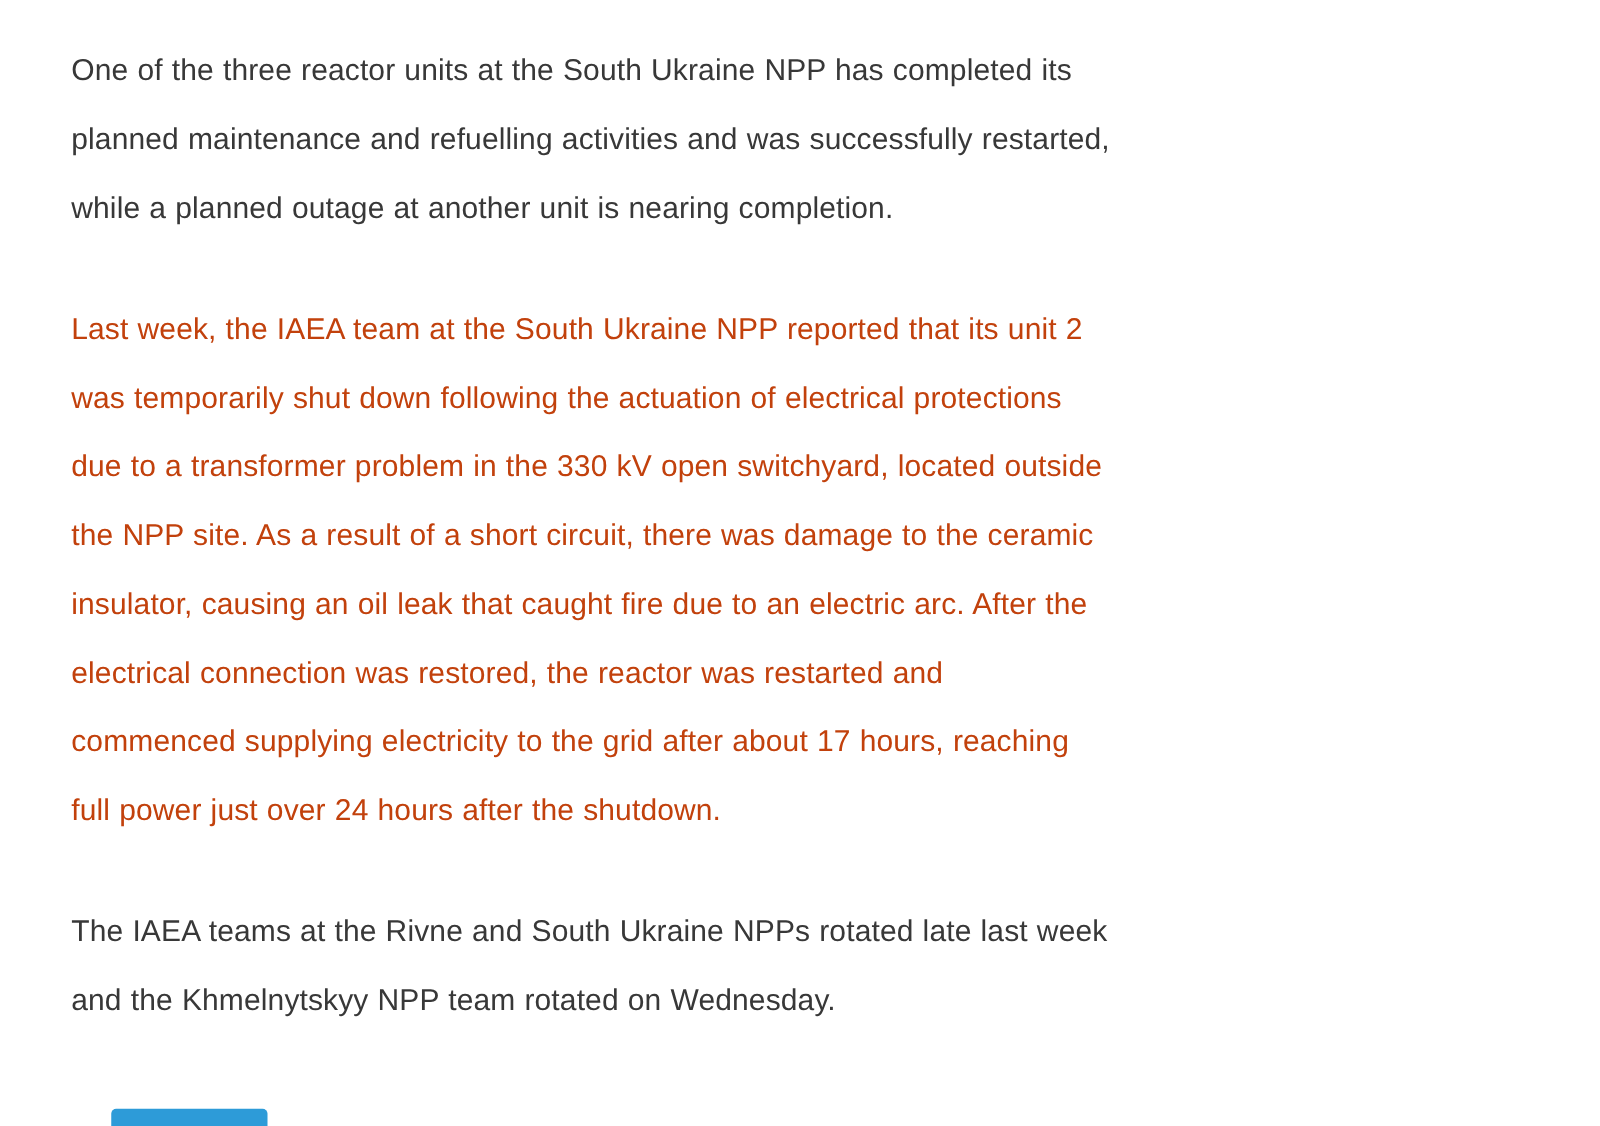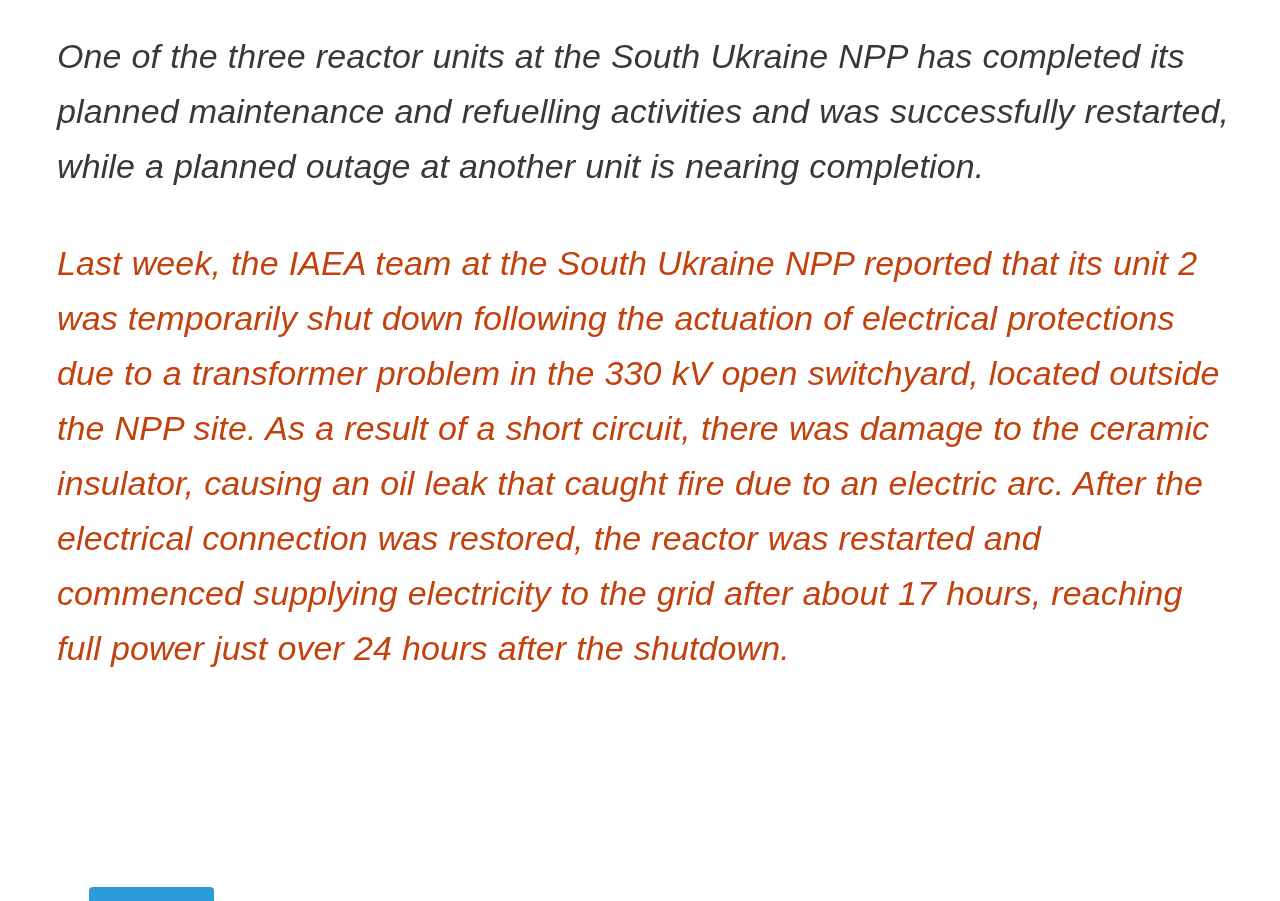--- a/index.html
+++ b/index.html
@@ -12,26 +12,25 @@
     background: #ffffff;
     overflow: hidden;
     position: relative;
     font-family: "Liberation Sans", "DejaVu Sans", sans-serif;
   }
   .article-content {
     padding: 29px 46px 0 57px;
   }
   .article-content p {
     margin: 0 0 42px 0;
-    font-size: 34px;
+    font-size: 24px;
     line-height: 55px;
     letter-spacing: 0.1px;
     white-space: pre-line;   
     word-spacing: 0.5px;
-    font-style: italic;
   }
   .cutoff-blue-button {
     position: absolute;
     left: 89px;
     bottom: 0;
     width: 125px;
     height: 14px;            
     border-radius: 4px 4px 0 0;
     cursor: pointer;
   }
@@ -46,15 +45,17 @@
 
   <p style="color: #c2410c;">Last week, the IAEA team at the South Ukraine NPP reported that its unit 2
 was temporarily shut down following the actuation of electrical protections
 due to a transformer problem in the 330 kV open switchyard, located outside
 the NPP site. As a result of a short circuit, there was damage to the ceramic
 insulator, causing an oil leak that caught fire due to an electric arc. After the
 electrical connection was restored, the reactor was restarted and
 commenced supplying electricity to the grid after about 17 hours, reaching
 full power just over 24 hours after the shutdown.</p>
 
+  <p style="color: rgb(56, 56, 56);">The IAEA teams at the Rivne and South Ukraine NPPs rotated late last week
+and the Khmelnytskyy NPP team rotated on Wednesday.</p>
 </main>
 
 <div class="cutoff-blue-button" style="background-color: rgb(45, 155, 216);"></div>
 
 </body></html>

